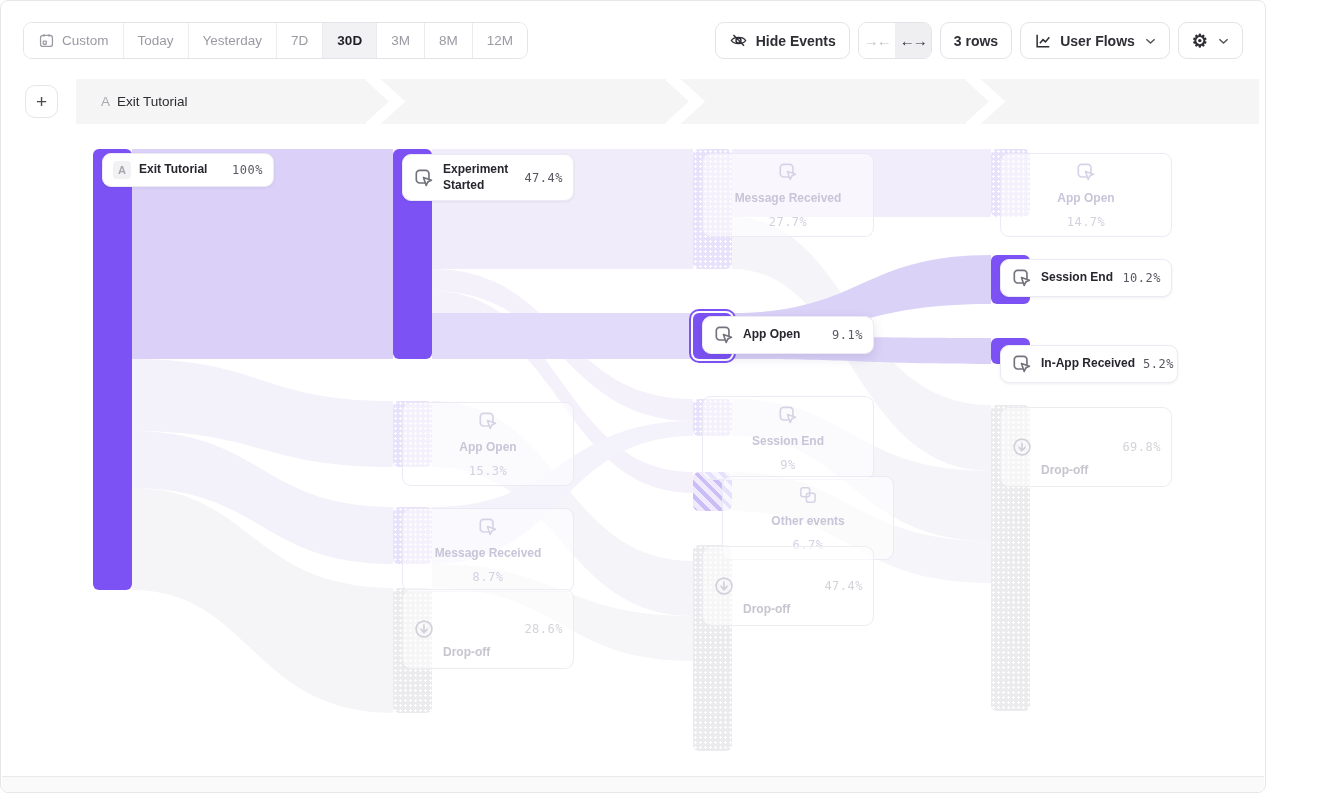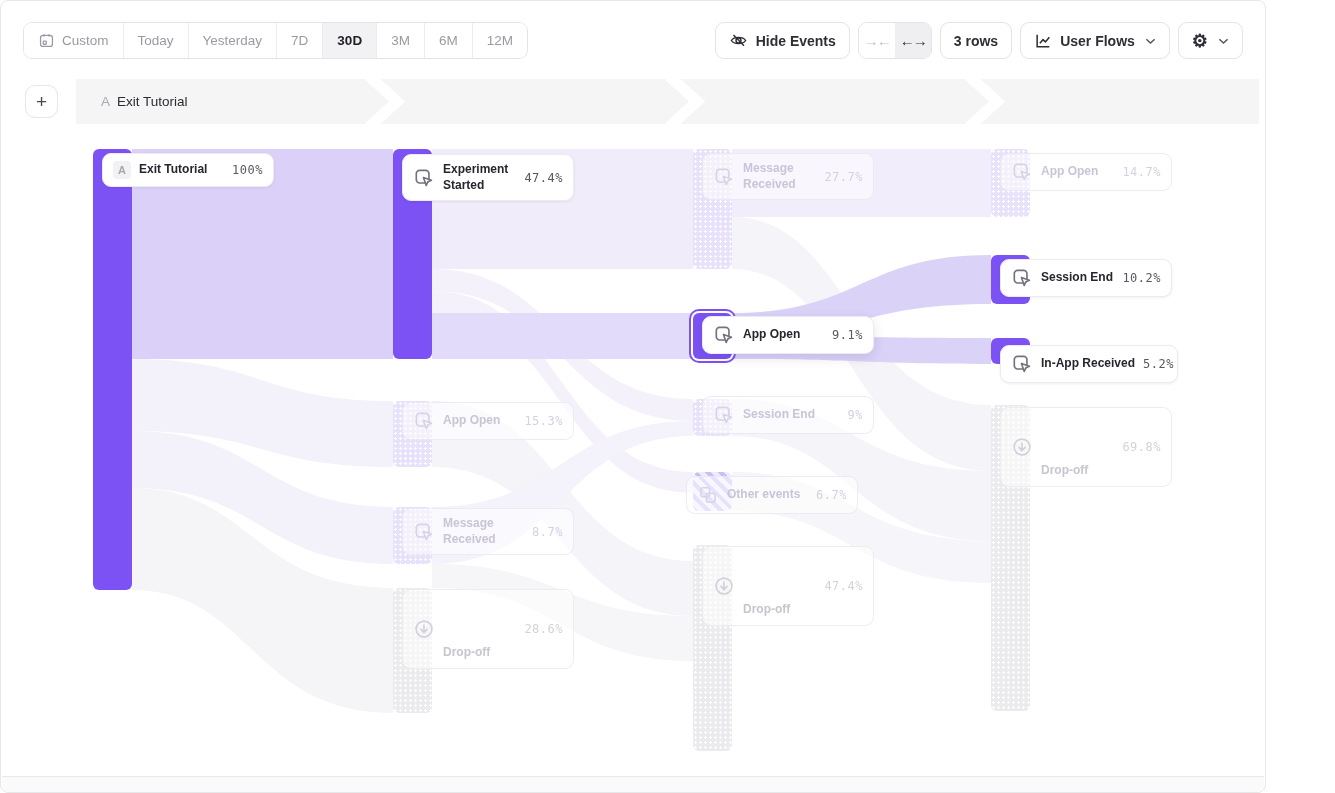--- a/index.html
+++ b/index.html
@@ -51,21 +51,21 @@
 
   .card { position:absolute; width:172px; background:#fff; border:1px solid #eceaf2; border-radius:9px;
         display:flex; align-items:center; gap:8px; padding:7px 10px; z-index:3; cursor:pointer;
         box-shadow:0 1px 3px rgba(30,25,60,.07); }
   .card .lbl { flex:1; font-size:12px; font-weight:700; color:#26262e; line-height:1.3; }
   .card .lbl.nowrap { white-space:nowrap; }
   .card .pct { font-family:"DejaVu Sans Mono", monospace; font-size:12px; color:#585862;
         letter-spacing:.5px; white-space:nowrap; }
   .card .icon { color:#73737e; flex:0 0 auto; display:flex; }
   .card.elev { box-shadow:0 4px 12px rgba(40,30,90,.12); }
-  .card.faded { background:rgba(255,255,255,.55); border-color:rgba(233,230,243,.85); box-shadow:none; }
+  .card.faded { background:rgba(255,255,255,.55); border-color:rgba(233,230,243,.85); box-shadow:none;flex-direction:column; }
   .card.faded .lbl { color:#c9c5d8; }
   .card.faded .pct { color:#d4d1e1; }
   .card.faded .icon { color:#d7d3e6; }
   .card.gfade { background:rgba(255,255,255,.55); border-color:rgba(235,235,239,.9); box-shadow:none; }
   .card.gfade .lbl { color:#c6c6ce;margin-top:48px; }
   .card.gfade .pct { color:#d3d3da; }
   .card.gfade .icon { color:#d1d1db; }
   .badge { width:18px; height:18px; border-radius:4px; background:#f2f2f4; color:#a6a6af;
         font-size:11px; font-weight:700; display:flex; align-items:center; justify-content:center; flex:0 0 auto; }
 
@@ -97,21 +97,21 @@
     <button class="seg">
         <span>7D</span>
       </button>
     <button class="seg active">
         <span>30D</span>
       </button>
     <button class="seg">
         <span>3M</span>
       </button>
     <button class="seg">
-        <span>6M</span>
+        <span>8M</span>
       </button>
     <button class="seg">
         <span>12M</span>
       </button>
   </div>
 
   <div class="toolbar-right">
     <button class="tbtn">
       <span class="icon">
         <svg width="19" height="19" viewBox="0 0 20 20" fill="none" stroke="#2e2e35" stroke-width="1.5">
@@ -296,21 +296,21 @@
     <span class="icon">
       <svg width="22" height="22" viewBox="0 0 20 20" fill="none" stroke="currentColor" stroke-width="1.5">
         <rect x="3" y="3" width="11.5" height="11.5" rx="3"></rect>
         <path d="M9.5 9.5 L16.8 12 L13.5 13.5 L12 16.8 Z" fill="#fff" stroke-linejoin="round"></path>
       </svg>
     </span>
     <span class="lbl nowrap">Session End</span>
     <span class="pct">9%</span>
   </div>
 
-  <div class="card faded" style="left:685px; top:475px;">
+  <div class="card faded" style="left:721px; top:475px;">
     <span class="icon">
       <svg width="22" height="22" viewBox="0 0 20 20" fill="none" stroke="currentColor" stroke-width="1.4">
         <rect x="3.5" y="3.5" width="8" height="8" rx="2"></rect>
         <rect x="8.5" y="8.5" width="8" height="8" rx="2"></rect>
       </svg>
     </span>
     <span class="lbl nowrap">Other events</span>
     <span class="pct">6.7%</span>
   </div>
 

